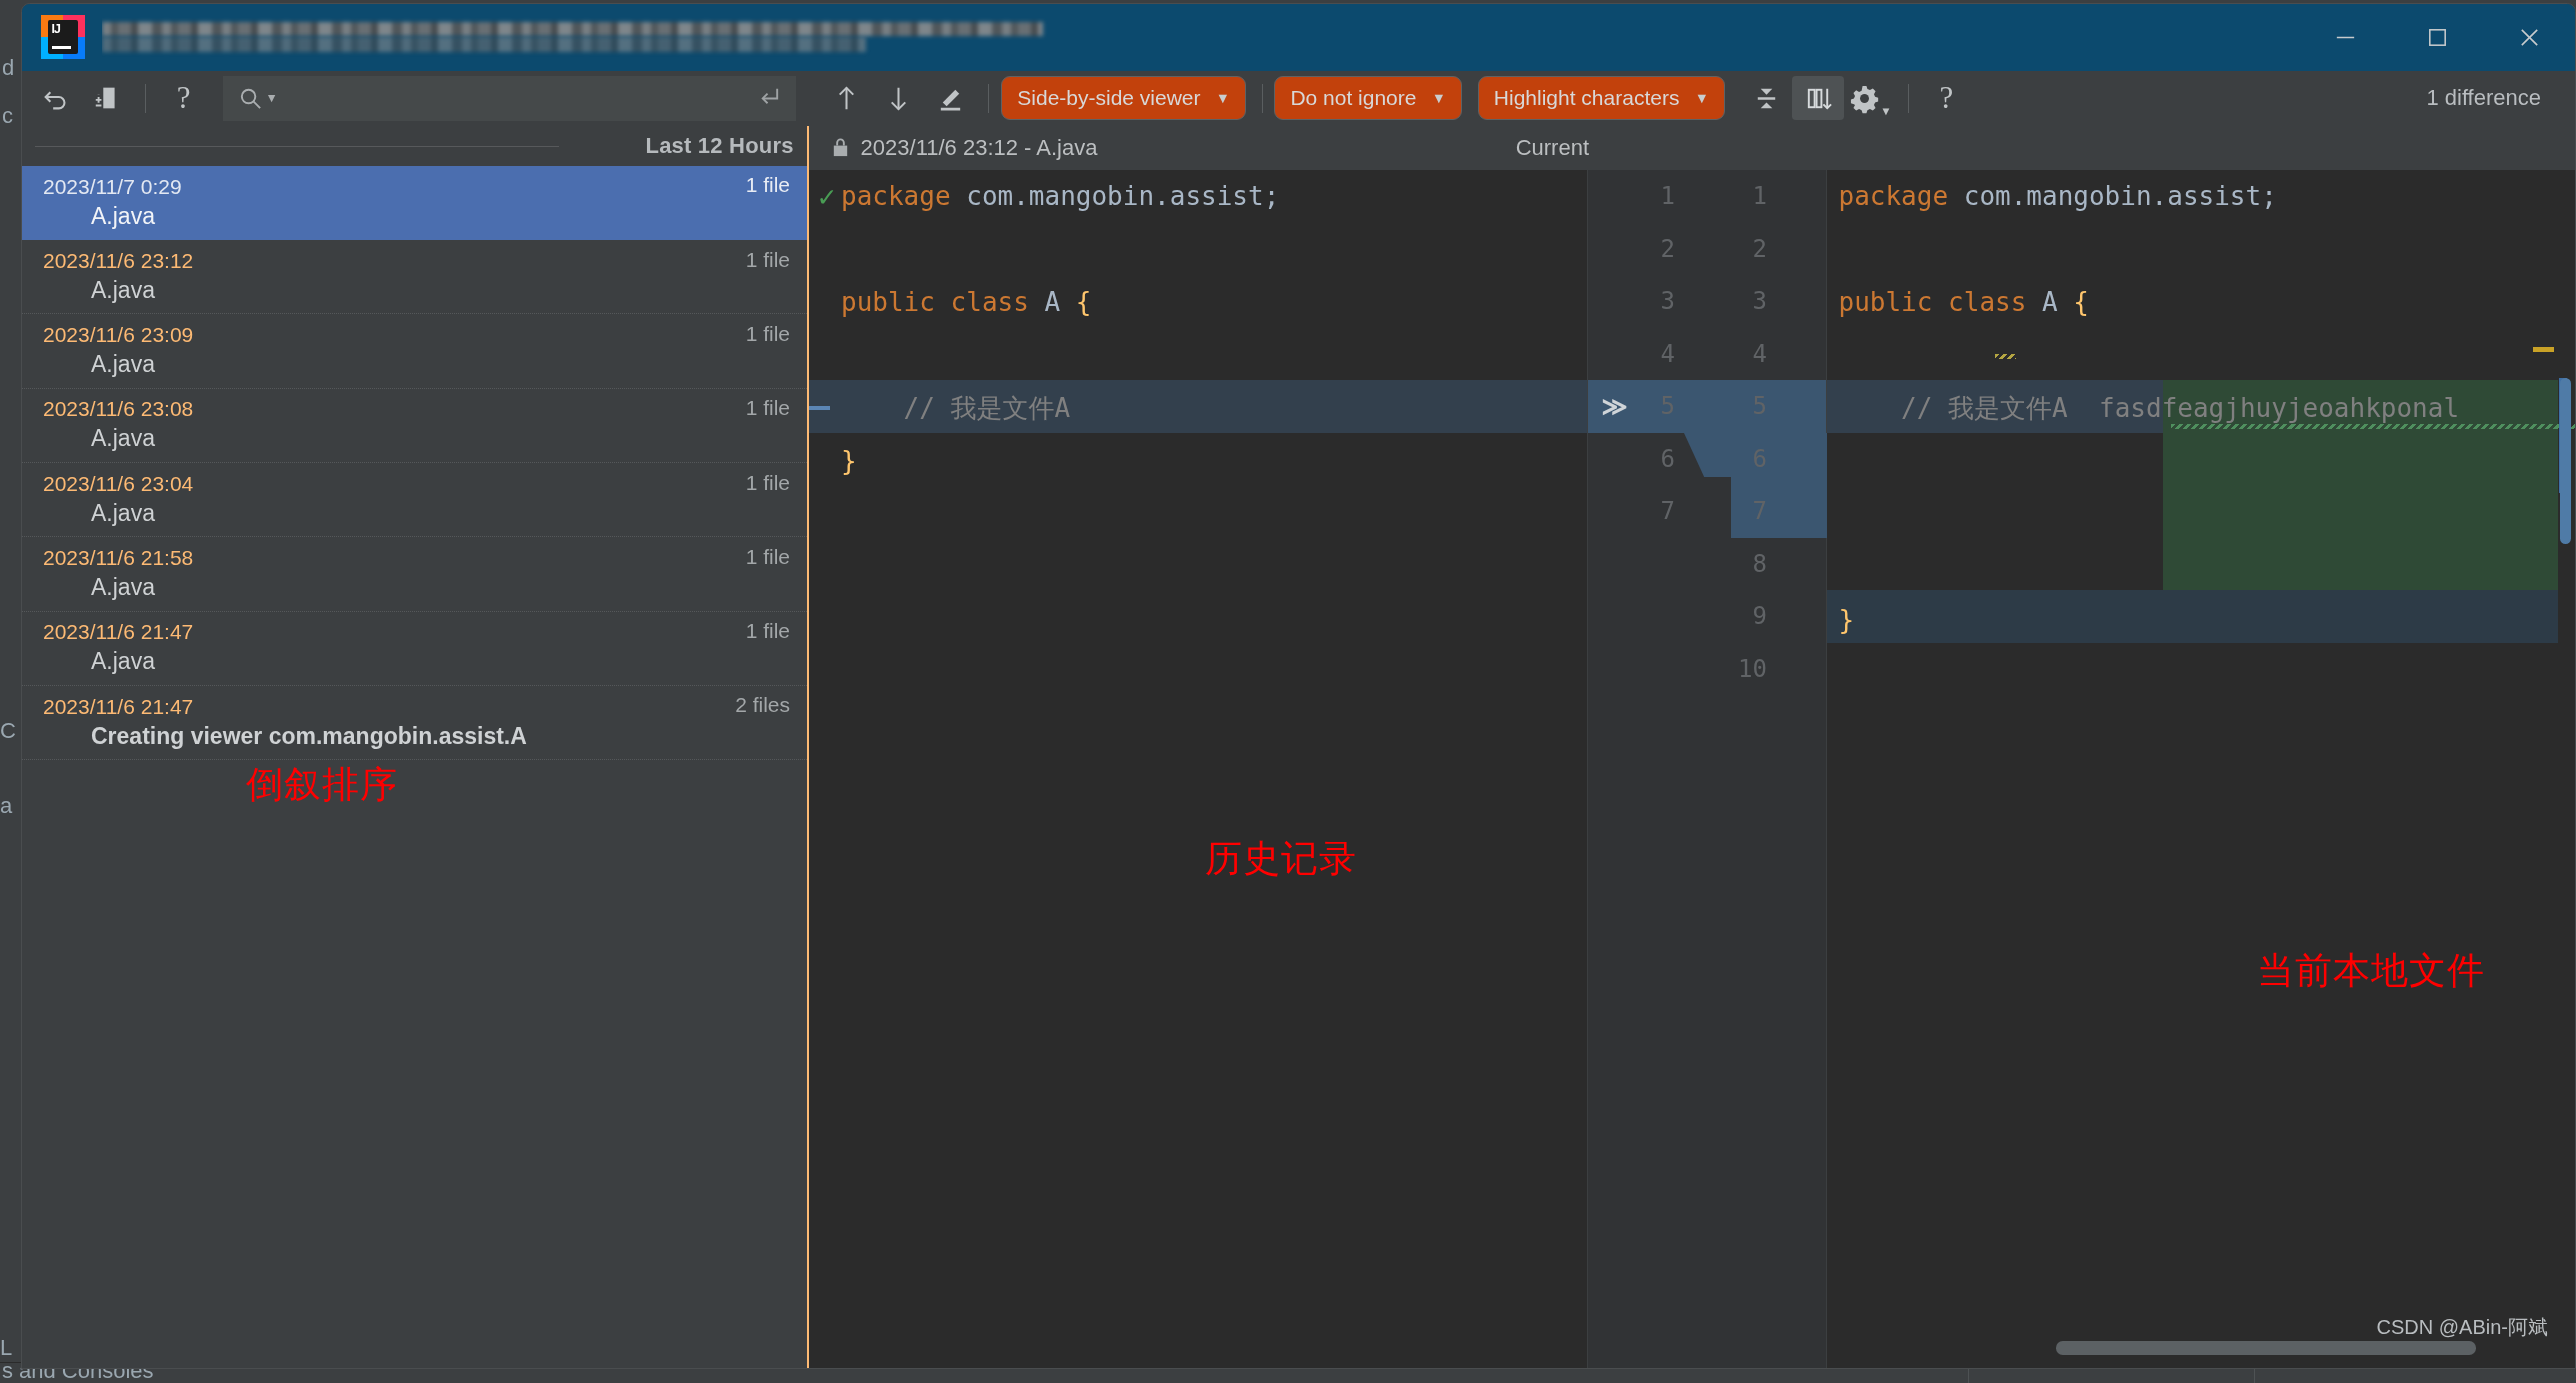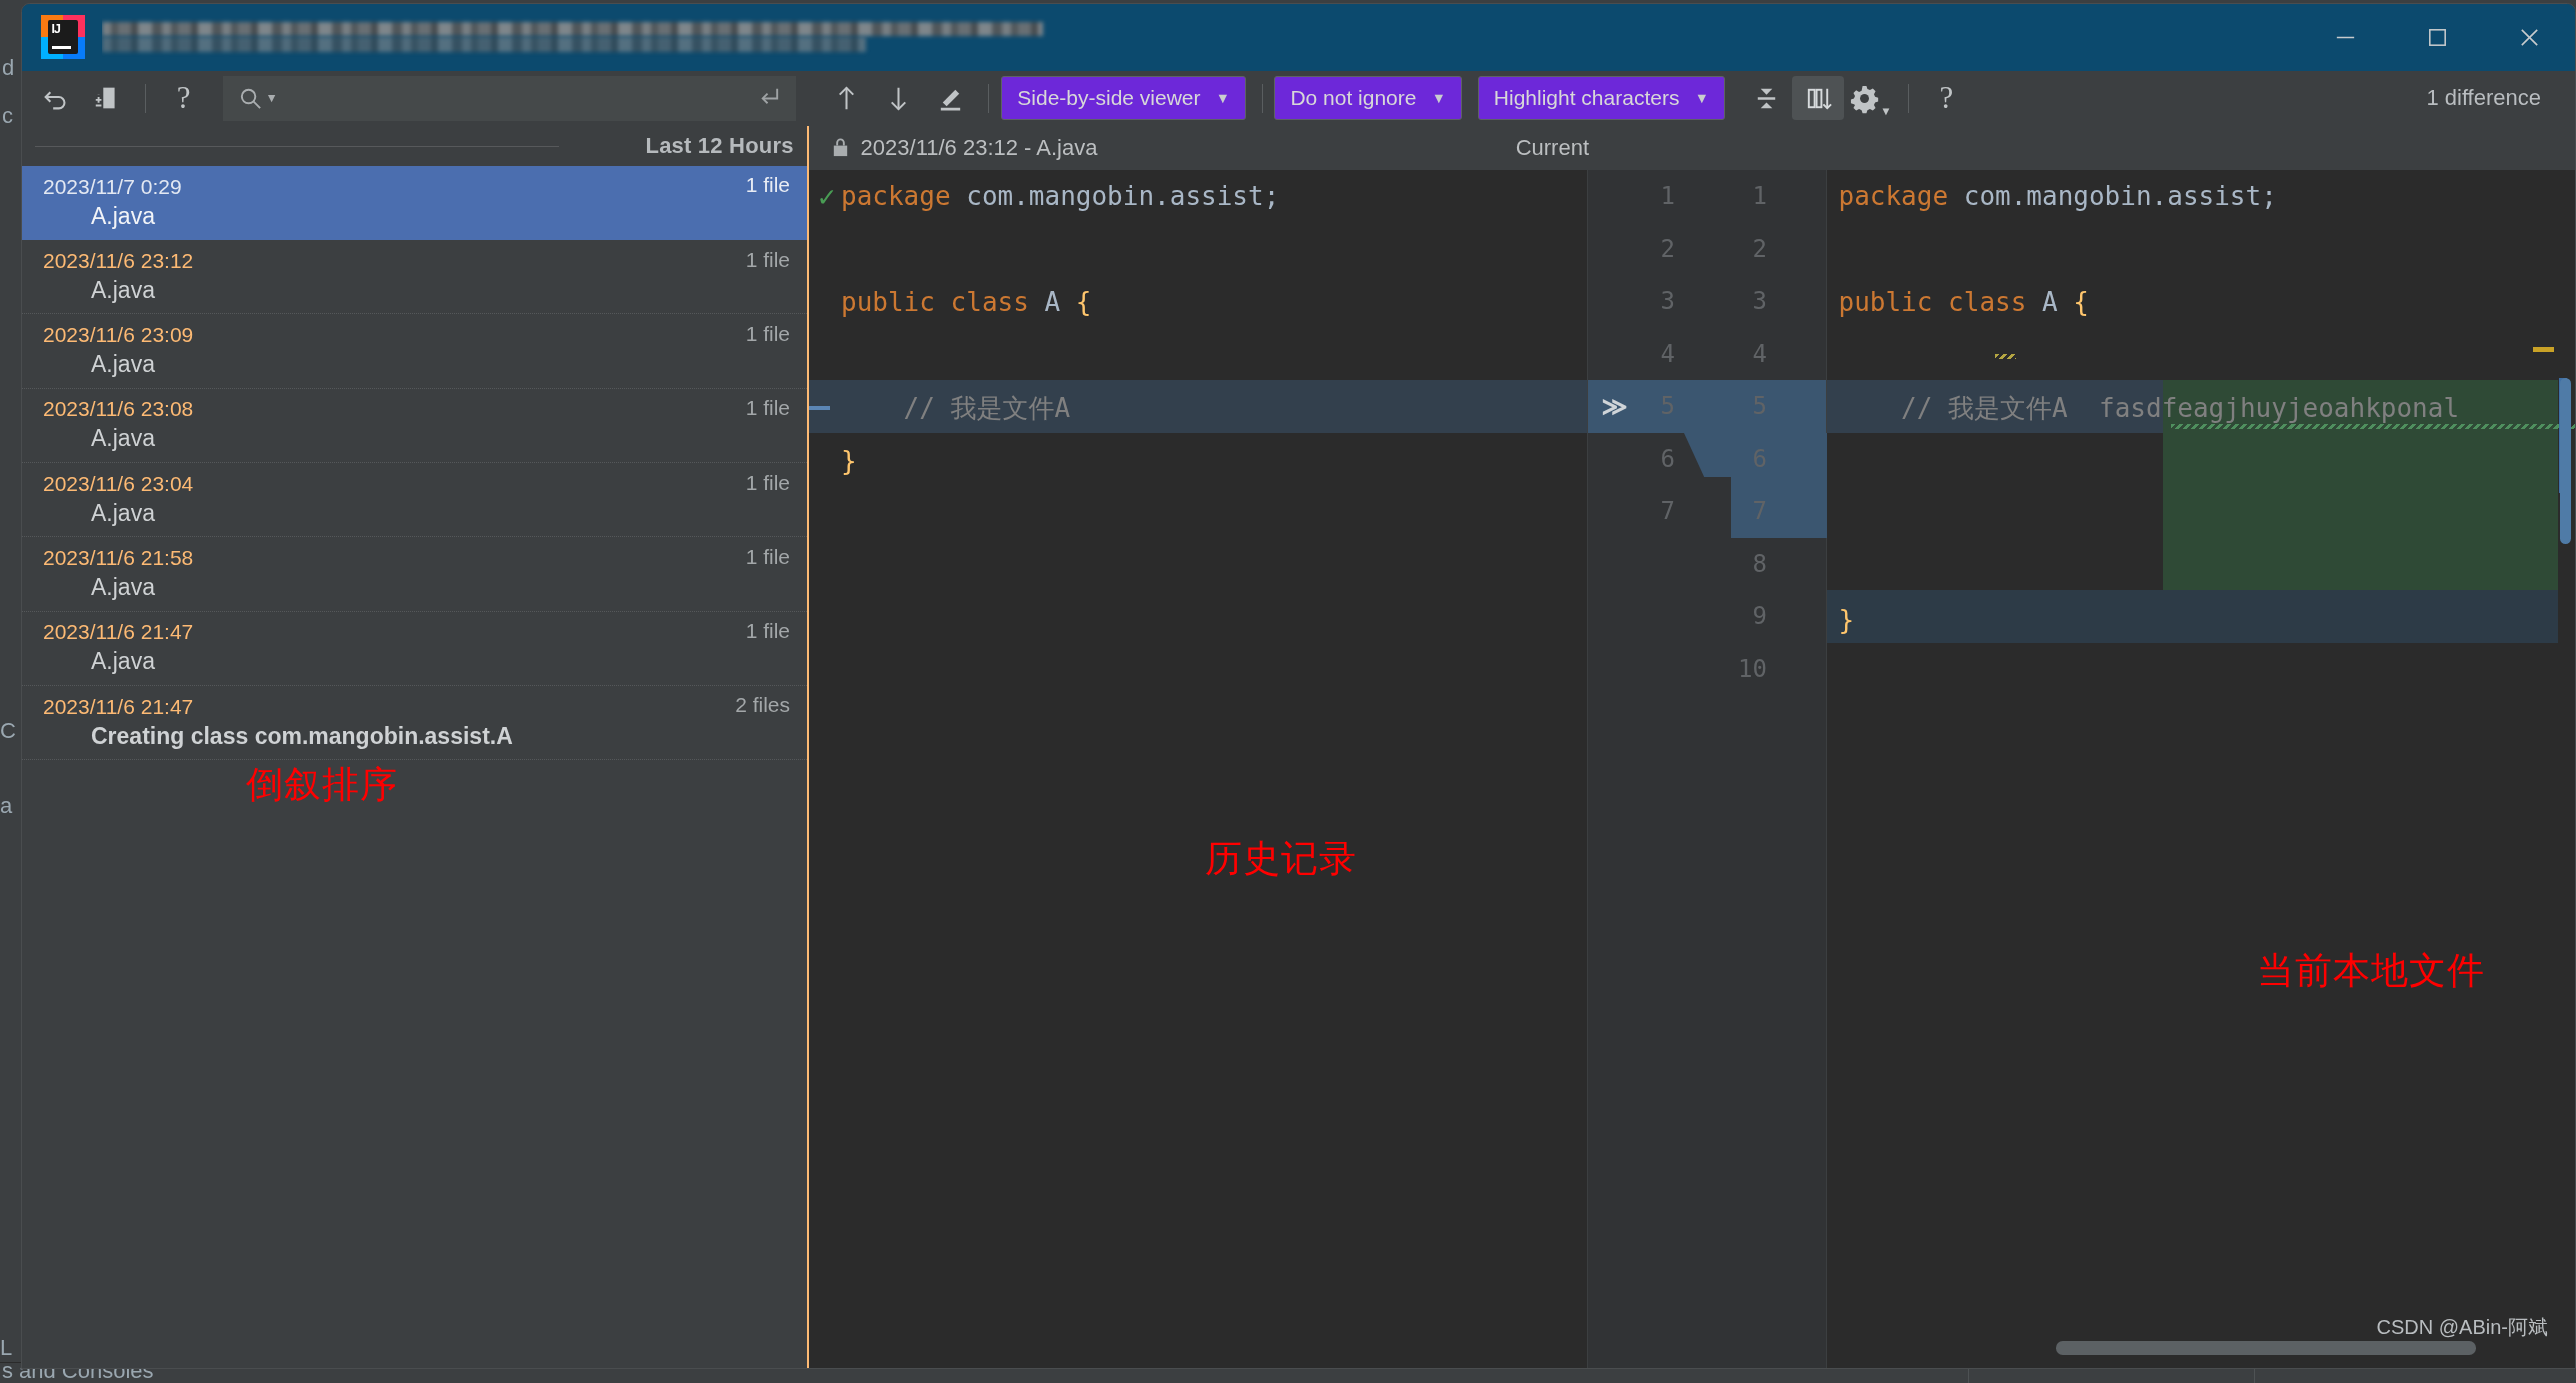--- a/index.html
+++ b/index.html
@@ -113,22 +113,22 @@
   }
   .search-box .mag { color:#a9adaf; display:flex; align-items:center; }
   .search-box input {
     flex:1; background:transparent; border:none; outline:none;
     color:#d6d6d6; font-size:20px; font-family:"Liberation Sans", sans-serif;
     margin-left: 9.6px;
   }
   .search-box .retkey { color:#9fa3a5; flex:none; }
 
   .combo {
-    height: 44px; border:1px solid #5e6264; border-radius:3px;
-    background:#6d28d9; color:#d8d8d8; font-size:21px;
+    height: 44px; border:1px solid #5e6264; border-radius:9px;
+    background:#c2410c; color:#d8d8d8; font-size:21px;
     display:flex; align-items:center; gap:15.3px;
     padding: 0 15.3px; margin-right: 15.3px; flex:none;
     font-family:"Liberation Sans", sans-serif;
   }
   .combo .caret { font-size:14.3px; color:#c9cdcf; }
 
   .diffcount {
     margin-left:auto; margin-right: 34px;
     color:#b9bdc0; font-size:22px; white-space:nowrap;
   }
@@ -459,21 +459,21 @@
             <div class="fname">A.java</div>
             <div class="count">1 file</div>
           </div>
           <div class="hist-item">
             <div class="date">2023/11/6 21:47</div>
             <div class="fname">A.java</div>
             <div class="count">1 file</div>
           </div>
           <div class="hist-item">
             <div class="date">2023/11/6 21:47</div>
-            <div class="fname bold">Creating class com.mangobin.assist.A</div>
+            <div class="fname bold">Creating viewer com.mangobin.assist.A</div>
             <div class="count">2 files</div>
           </div>
         </div>
 
       <div class="annot" style="left:224px; top:634px;">倒叙排序</div>
     </div>
 
     <div class="diffpane">
 
       <div class="diff-head">

